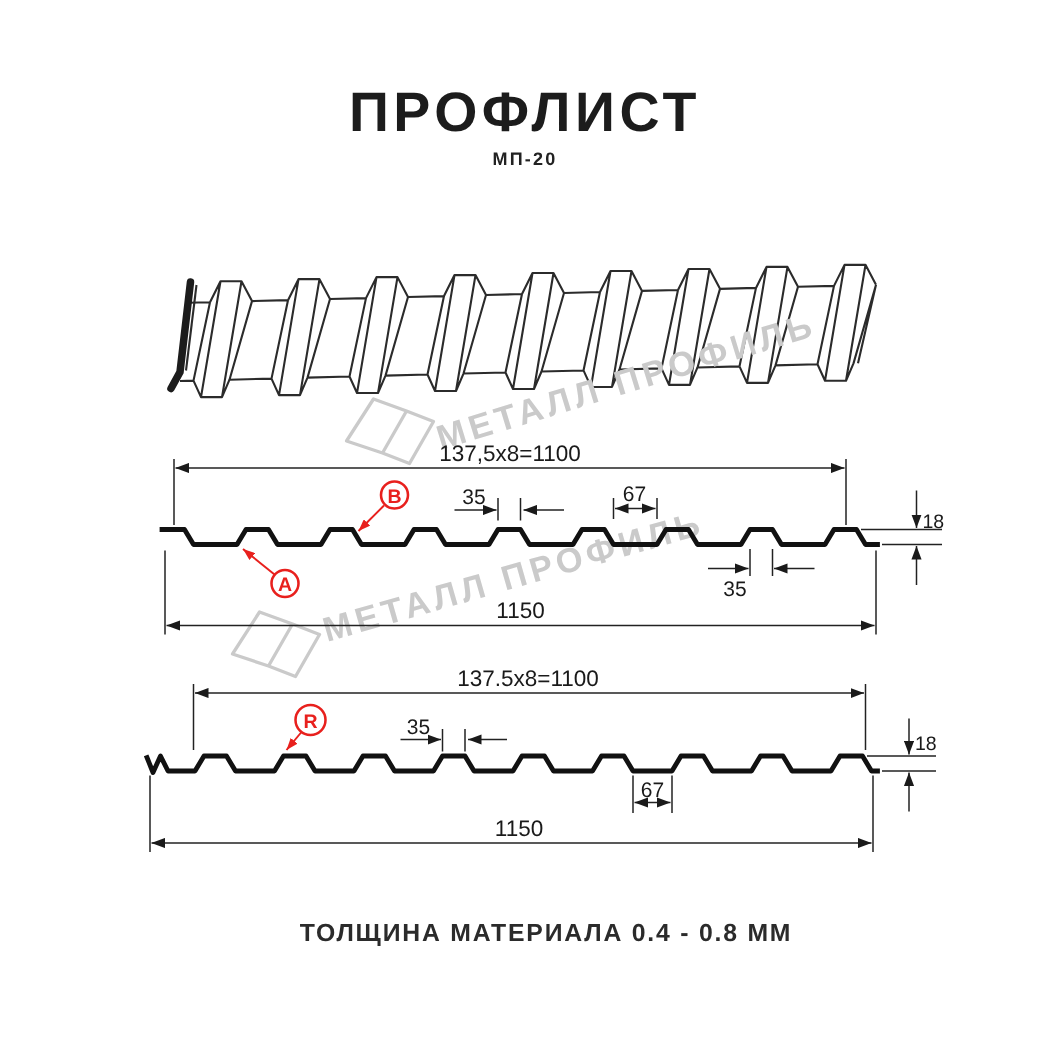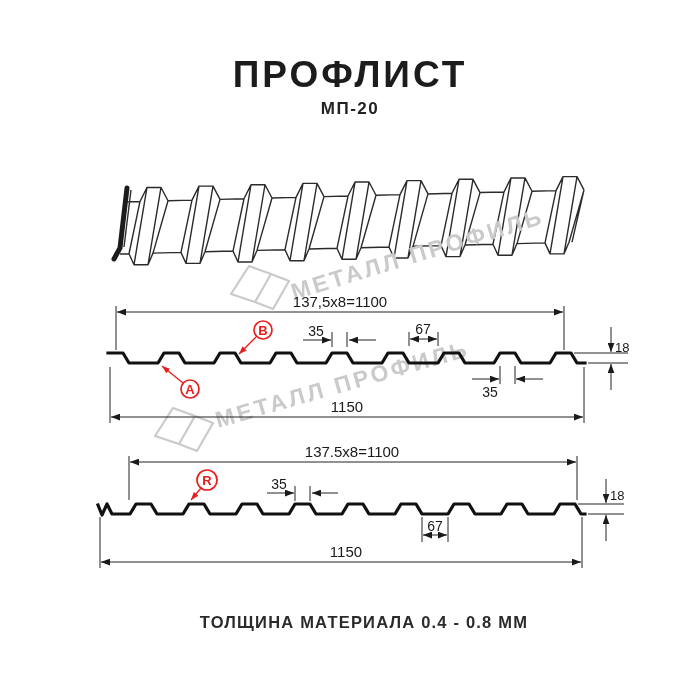--- a/index.html
+++ b/index.html
@@ -1,21 +1,21 @@
 <!DOCTYPE html>
 <html><head>
 <meta charset="utf-8">
 <style>
   html,body{margin:0;padding:0;background:#fff;}
   .canvas{position:relative;width:692px;height:700px;background:#fff;overflow:hidden;
           font-family:"Liberation Sans",sans-serif;color:#1a1a1a;}
   .title{position:absolute;top:54px;left:0;width:700px;text-align:center;
          font-size:37px;font-weight:bold;letter-spacing:3px;color:#1c1c1c;}
   .subtitle{position:absolute;top:99px;left:0;width:700px;text-align:center;
-         font-size:17px;font-weight:600;letter-spacing:1.5px;color:#222;}
+         font-size:12px;font-weight:600;letter-spacing:1.5px;color:#222;}
   .footer{position:absolute;top:613px;left:14px;width:700px;text-align:center;
          font-size:16.5px;font-weight:600;letter-spacing:1.2px;color:#2b2b2b;}
   svg{position:absolute;left:0;top:0;}
   .ext{stroke:#222;stroke-width:1;}
   .dim{stroke:#222;stroke-width:1;}
   .profile{stroke:#111;stroke-width:3.2;fill:none;stroke-linejoin:round;stroke-linecap:square;}
   .sheet3d{stroke:#2b2b2b;stroke-width:1.4;fill:none;stroke-linejoin:round;}
   .cutedge{stroke:#1c1c1c;stroke-width:5;fill:none;stroke-linecap:round;}
   text{font-family:"Liberation Sans",sans-serif;font-size:14px;fill:#1a1a1a;}
   .dim-big{font-size:15px;}

